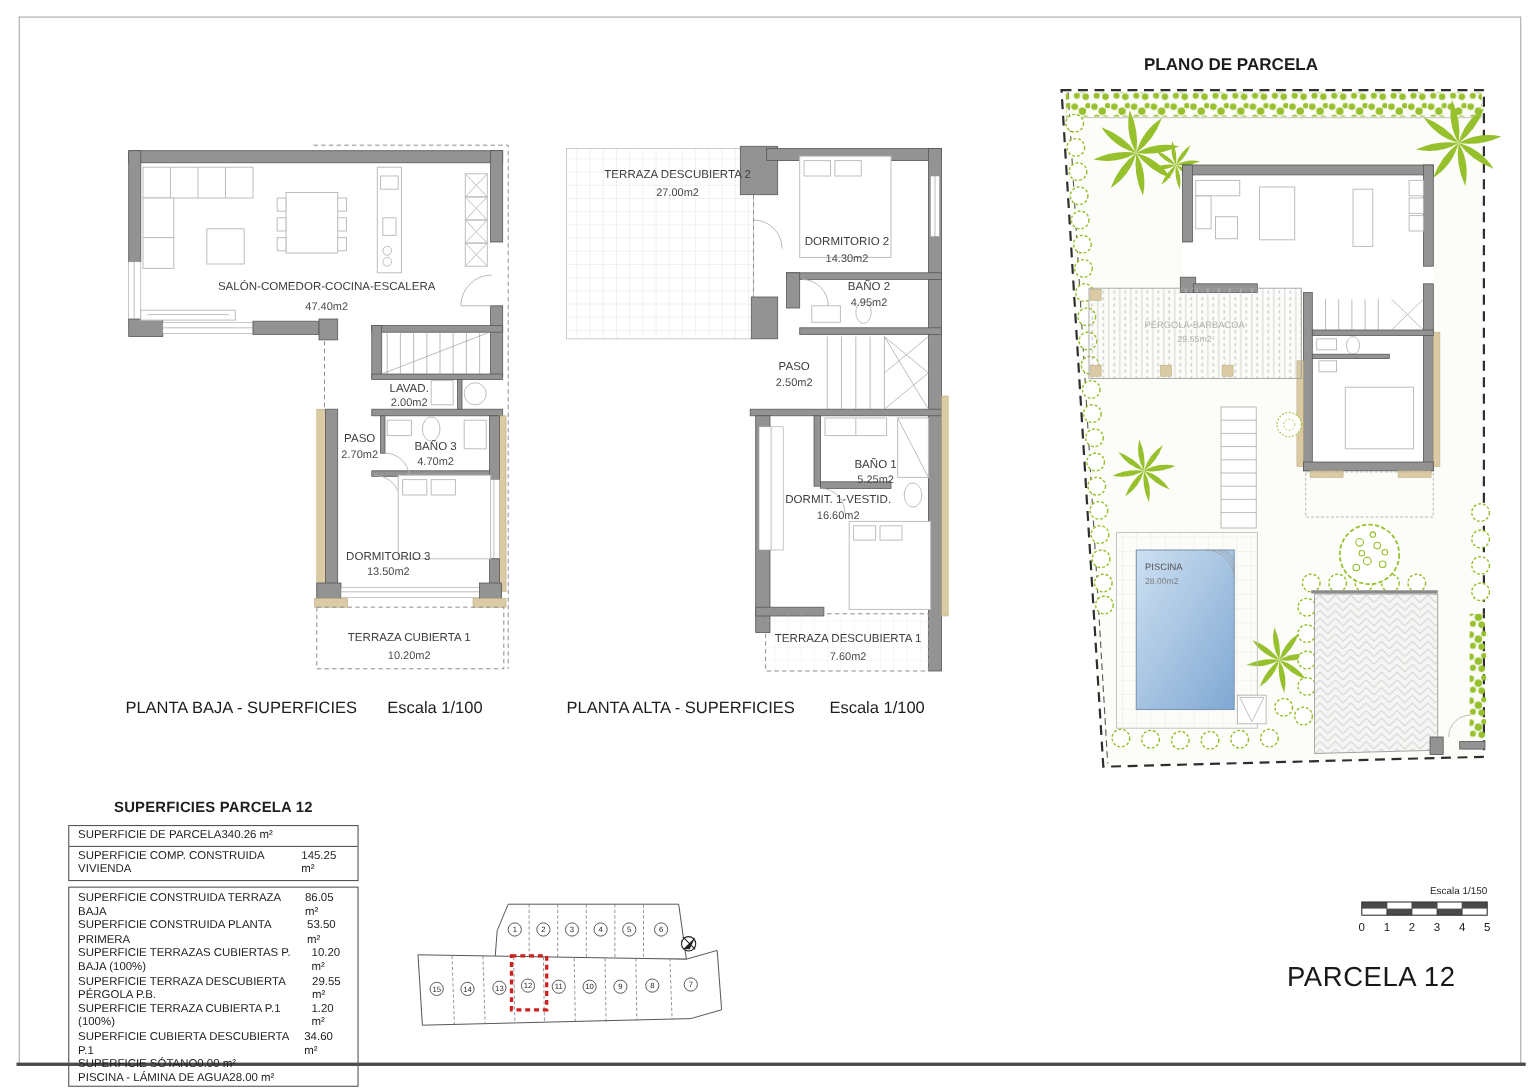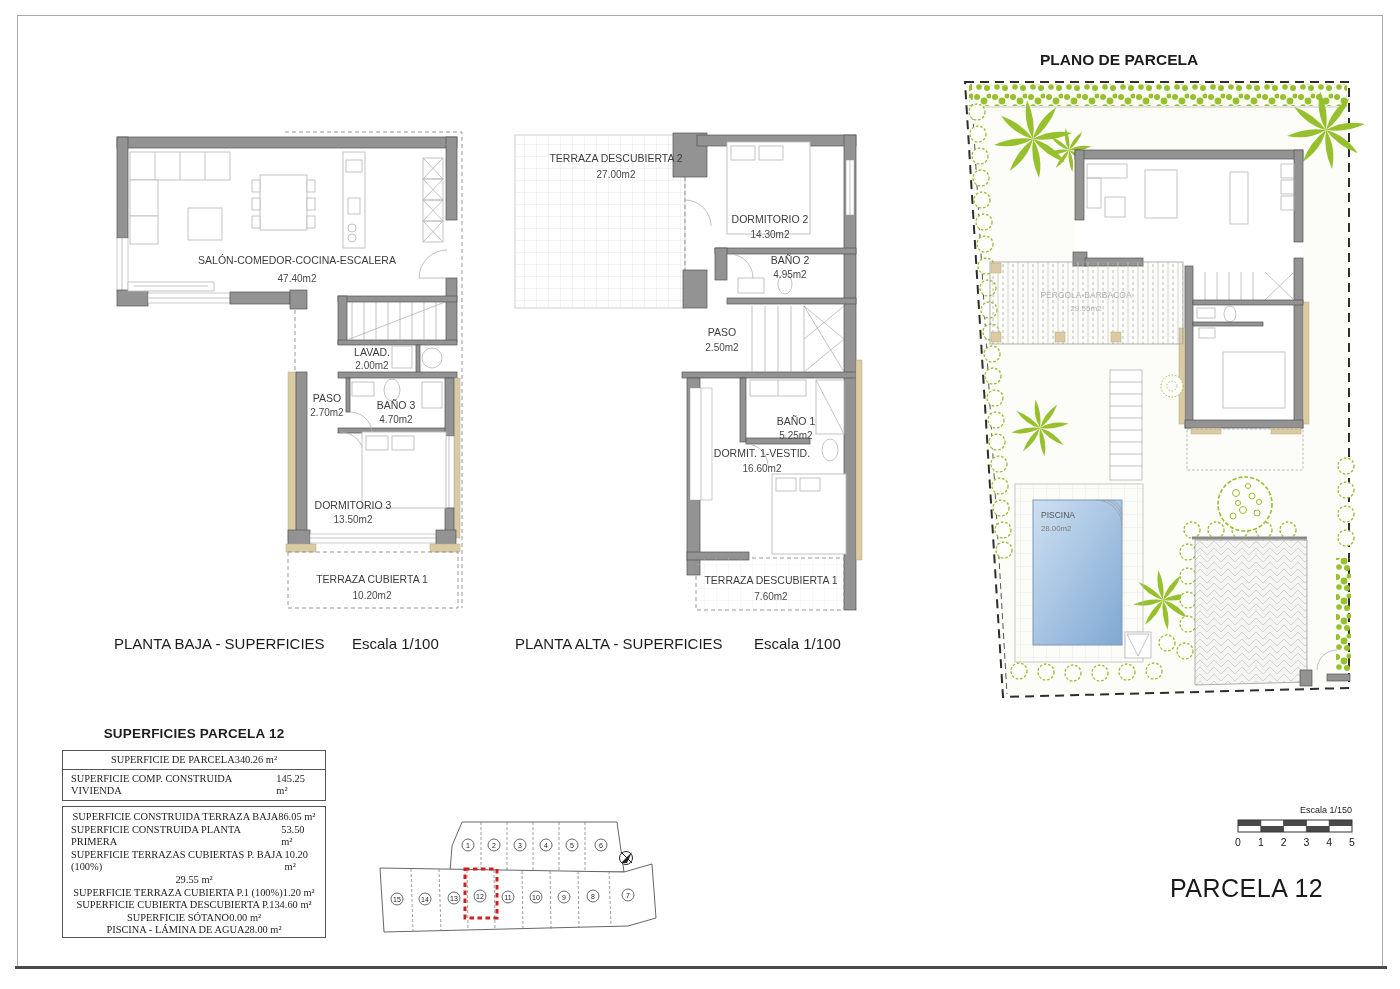--- a/index.html
+++ b/index.html
@@ -10,21 +10,21 @@
   #bottomline{left:15px;top:966px;width:1372px;height:3px;background:#4a4a4a;}
   .plan-title{font-size:15px;color:#1c1c1c;white-space:nowrap;}
   .big-title{font-size:15.5px;color:#1c1c1c;width:250px;font-weight:bold;}
   
   #summary{left:48px;top:726px;width:264px;font-size:10.4px;color:#1d1d1d;margin-left:14px;}
   #summary .summary-title{text-align:center;font-weight:bold;font-size:13.5px;margin-bottom:9px;letter-spacing:.2px;}
   .tblA{border:1px solid #555;}
   .tblA .trow{border-bottom:1px solid #555;}
   .tblA .trow:last-child{border-bottom:0;}
   .tblB{border:1px solid #555;margin-top:5px;padding-top:4px;}
-  .trow{display:flex;justify-content:center;padding:3px 8px;line-height:12px;font-family:Liberation Serif, serif;}
+  .trow{display:flex;justify-content:flex-start;padding:3px 8px;line-height:12px;}
   .tblB .tbody .trow{padding:0 8px;line-height:12.6px;}
   .trow.total{border-top:1px solid #555;margin-top:3px;padding:4px 8px;}
   #parcel-label{left:1170px;top:874px;width:196px;text-align:left;font-size:25px;color:#191919;letter-spacing:.5px;}
   
   .w{fill:var(--wall_gray);stroke:#545454;stroke-width:.7;}
   .tan{fill:var(--tan_accent);stroke:#b9a878;stroke-width:.5;}
   .f{fill:#fff;stroke:#bdbdbd;stroke-width:.9;}
   .fl{fill:none;stroke:#bdbdbd;stroke-width:.9;}
   .arc{fill:none;stroke:#b0b0b0;stroke-width:.8;}
   .db{fill:none;stroke:#8d8d8d;stroke-width:.9;stroke-dasharray:4 3;}
@@ -484,20 +484,21 @@
           </div>
         <div class="trow">
             <span>SUPERFICIE CONSTRUIDA PLANTA PRIMERA</span>
             <span>53.50 m²</span>
           </div>
         <div class="trow">
             <span>SUPERFICIE TERRAZAS CUBIERTAS P. BAJA (100%)</span>
             <span>10.20 m²</span>
           </div>
         <div class="trow">
+            <span>SUPERFICIE TERRAZA DESCUBIERTA PÉRGOLA P.B.</span>
             <span>29.55 m²</span>
           </div>
         <div class="trow">
             <span>SUPERFICIE TERRAZA CUBIERTA P.1 (100%)</span>
             <span>1.20 m²</span>
           </div>
         <div class="trow">
             <span>SUPERFICIE CUBIERTA DESCUBIERTA P.1</span>
             <span>34.60 m²</span>
           </div>

